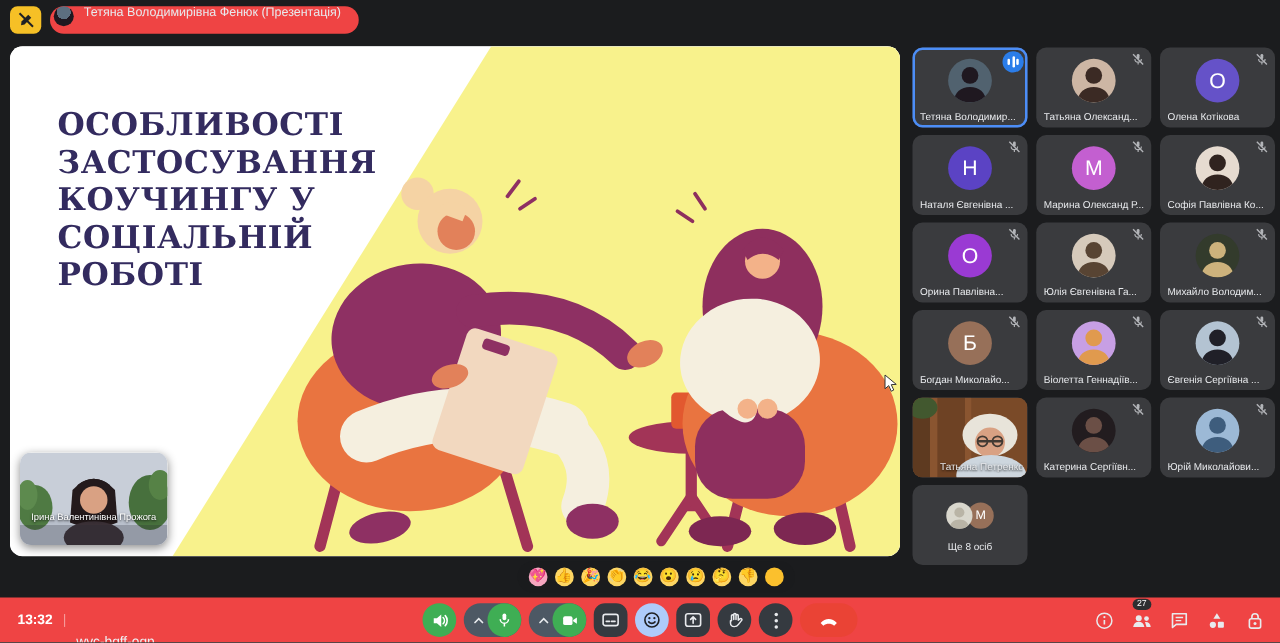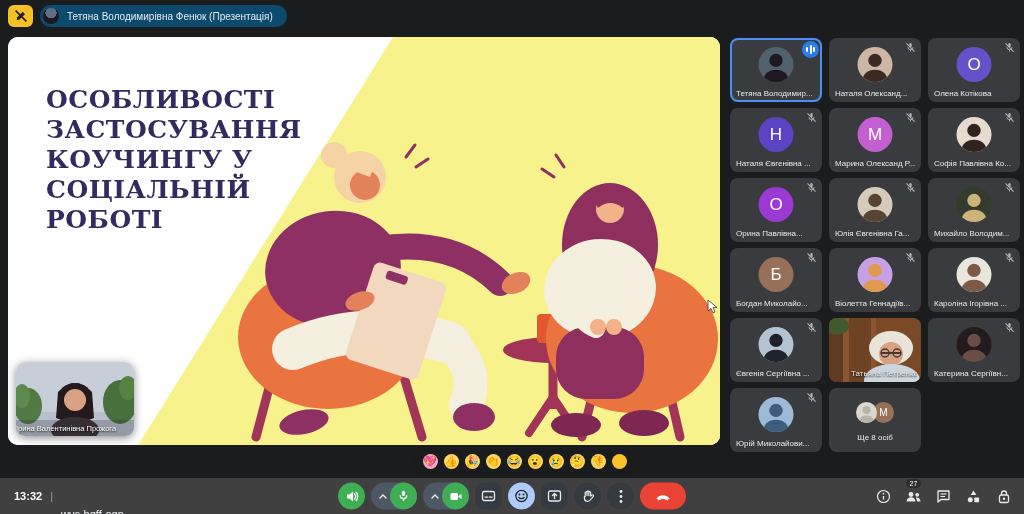--- a/index.html
+++ b/index.html
@@ -5,40 +5,40 @@
   html,body{margin:0;padding:0;background:#1b1c1e;}
   *{box-sizing:border-box;}
   #scene{position:relative;width:1024px;height:514px;background:#1b1c1e;overflow:hidden;
          font-family:"Liberation Sans",sans-serif;color:#e8eaed;}
 
   
   .topbar{position:absolute;left:0;top:0;width:1024px;height:32px;}
   .present-lock{position:absolute;left:8px;top:5px;width:25px;height:22px;border-radius:6px;
                 background:#f6c026;display:flex;align-items:center;justify-content:center;}
   .presenter-pill{position:absolute;left:40px;top:5px;height:22px;border-radius:11px;
-                  background:#0c4a6e;display:inline-flex;align-items:center;gap:8px;
+                  background:#ef4444;display:inline-flex;gap:8px;
                   padding:0 14px 0 3px;}
   .presenter-pill .pav{width:16px;height:16px;border-radius:50%;
                        background:radial-gradient(circle at 50% 30%,#5d6f80 0 40%,#1f1820 41%);}
   .presenter-pill .ptext{font-size:10px;color:#e8eaed;white-space:nowrap;}
 
   
   .slide{position:absolute;left:8px;top:37px;width:712px;height:408px;border-radius:10px;
          background:#ffffff;overflow:hidden;}
   .slide svg.illus{position:absolute;left:0;top:0;width:712px;height:408px;}
   .slide-title{position:absolute;left:38px;top:48px;width:330px;
                font-family:"DejaVu Serif",serif;font-weight:700;font-size:25px;line-height:1.2;
                letter-spacing:.5px;color:#332b5f;white-space:pre-line;}
   .cursor{position:absolute;left:699px;top:262px;width:11px;height:15px;}
 
   
   .selfview{position:absolute;left:16px;top:362px;width:118px;height:74px;border-radius:9px;
             overflow:hidden;box-shadow:0 2px 8px rgba(0,0,0,.45);}
   .selfview svg{position:absolute;left:0;top:0;}
-  .self-name{position:absolute;left:0;right:0;bottom:3px;font-size:7.5px;
+  .self-name{position:absolute;left:0;right:0;bottom:18px;text-align:center;font-size:7.5px;
              color:#fff;text-shadow:0 1px 2px rgba(0,0,0,.9);white-space:nowrap;}
 
   
   .grid{position:absolute;left:730px;top:38px;width:290px;height:414px;display:grid;
         grid-template-columns:92px 92px 92px;grid-auto-rows:64px;gap:6px 7px;}
   .tile{position:relative;background:#3a3b3e;border-radius:8px;overflow:hidden;}
   .tile.speaking{outline:2px solid #4c8df6;outline-offset:-2px;}
   .tname{position:absolute;left:6px;bottom:4px;right:4px;font-size:8px;color:#e8eaed;
          white-space:nowrap;overflow:hidden;}
   .tile.t-video .tname{text-shadow:0 1px 2px rgba(0,0,0,.9);margin-left:16px;}
@@ -58,21 +58,21 @@
   .tile.t-more .tname{left:0;right:0;text-align:center;bottom:10px;}
   .tile.t-video .vid{position:absolute;inset:0;}
 
   
   .reactbar{position:absolute;left:414px;top:449px;height:25px;border-radius:13px;
             background:rgba(26,27,30,.95);display:flex;align-items:center;gap:6px;padding:0 9px;}
   .rx{width:15px;height:15px;border-radius:50%;display:flex;align-items:center;justify-content:center;
       font-size:11px;line-height:15px;overflow:hidden;cursor:default;}
 
   
-  .bottombar{position:absolute;left:0;top:478px;width:1024px;height:36px;background:#404040;}
+  .bottombar{position:absolute;left:0;top:478px;width:1024px;height:36px;background:#ef4444;}
   .meet-info{position:absolute;left:14px;top:0;height:36px;display:flex;align-items:center;
              font-size:11px;color:#fff;font-weight:bold;}
   .meet-info .div{opacity:.45;font-weight:normal;margin:0 8px;}
   .meet-info .code{font-weight:normal;color:#eef1f4;margin-top:36px;}
   .controls{position:absolute;left:512px;top:50%;transform:translate(-50%,-50%);
             display:flex;align-items:center;gap:6px;}
   .cbtn{width:27px;height:27px;border-radius:50%;display:flex;align-items:center;
         justify-content:center;flex:0 0 auto;}
   .cbtn.square{border-radius:9px;}
   .cbtn.dark{background:#353a40;}
@@ -205,21 +205,21 @@
             <circle cx="17" cy="13" r="6.5"></circle>
             <path d="M4 34c1-8 6-12 13-12s12 4 13 12z"></path>
           </svg>
       </span>
       <svg class="micoff" viewBox="0 0 12 12">
           <rect x="4.8" y="1.2" width="2.4" height="4.6" rx="1.2" fill="#c8cace"></rect>
           <path d="M3.2 5.6a2.8 2.8 0 0 0 5.6 0" stroke="#c8cace" stroke-width="1" fill="none"></path>
           <line x1="6" y1="8.4" x2="6" y2="10.4" stroke="#c8cace" stroke-width="1"></line>
           <line x1="1.6" y1="1.6" x2="10.4" y2="10.4" stroke="#c8cace" stroke-width="1.2"></line>
         </svg>
-      <span class="tname">Наталя Олександ...</span>
+      <span class="tname">Татьяна Олександ...</span>
     </div>
 
     <div class="tile">
       <span class="avatar letter" style="background: rgb(101, 82, 200);">О</span>
       <svg class="micoff" viewBox="0 0 12 12">
           <rect x="4.8" y="1.2" width="2.4" height="4.6" rx="1.2" fill="#c8cace"></rect>
           <path d="M3.2 5.6a2.8 2.8 0 0 0 5.6 0" stroke="#c8cace" stroke-width="1" fill="none"></path>
           <line x1="6" y1="8.4" x2="6" y2="10.4" stroke="#c8cace" stroke-width="1"></line>
           <line x1="1.6" y1="1.6" x2="10.4" y2="10.4" stroke="#c8cace" stroke-width="1.2"></line>
         </svg>
@@ -328,35 +328,20 @@
       </span>
       <svg class="micoff" viewBox="0 0 12 12">
           <rect x="4.8" y="1.2" width="2.4" height="4.6" rx="1.2" fill="#c8cace"></rect>
           <path d="M3.2 5.6a2.8 2.8 0 0 0 5.6 0" stroke="#c8cace" stroke-width="1" fill="none"></path>
           <line x1="6" y1="8.4" x2="6" y2="10.4" stroke="#c8cace" stroke-width="1"></line>
           <line x1="1.6" y1="1.6" x2="10.4" y2="10.4" stroke="#c8cace" stroke-width="1.2"></line>
         </svg>
       <span class="tname">Віолетта Геннадіїв...</span>
     </div>
 
-    <div class="tile">
-      <span class="avatar photo" style="background: rgb(233, 229, 223);">
-        <svg viewBox="0 0 34 34" fill="currentColor" style="color: rgb(124, 90, 70);">
-            <circle cx="17" cy="13" r="6.5"></circle>
-            <path d="M4 34c1-8 6-12 13-12s12 4 13 12z"></path>
-          </svg>
-      </span>
-      <svg class="micoff" viewBox="0 0 12 12">
-          <rect x="4.8" y="1.2" width="2.4" height="4.6" rx="1.2" fill="#c8cace"></rect>
-          <path d="M3.2 5.6a2.8 2.8 0 0 0 5.6 0" stroke="#c8cace" stroke-width="1" fill="none"></path>
-          <line x1="6" y1="8.4" x2="6" y2="10.4" stroke="#c8cace" stroke-width="1"></line>
-          <line x1="1.6" y1="1.6" x2="10.4" y2="10.4" stroke="#c8cace" stroke-width="1.2"></line>
-        </svg>
-      <span class="tname">Кароліна Ігорівна ...</span>
-    </div>
 
     <div class="tile">
       <span class="avatar photo" style="background: rgb(179, 195, 210);">
         <svg viewBox="0 0 34 34" fill="currentColor" style="color: rgb(32, 32, 40);">
             <circle cx="17" cy="13" r="6.5"></circle>
             <path d="M4 34c1-8 6-12 13-12s12 4 13 12z"></path>
           </svg>
       </span>
       <svg class="micoff" viewBox="0 0 12 12">
           <rect x="4.8" y="1.2" width="2.4" height="4.6" rx="1.2" fill="#c8cace"></rect>

